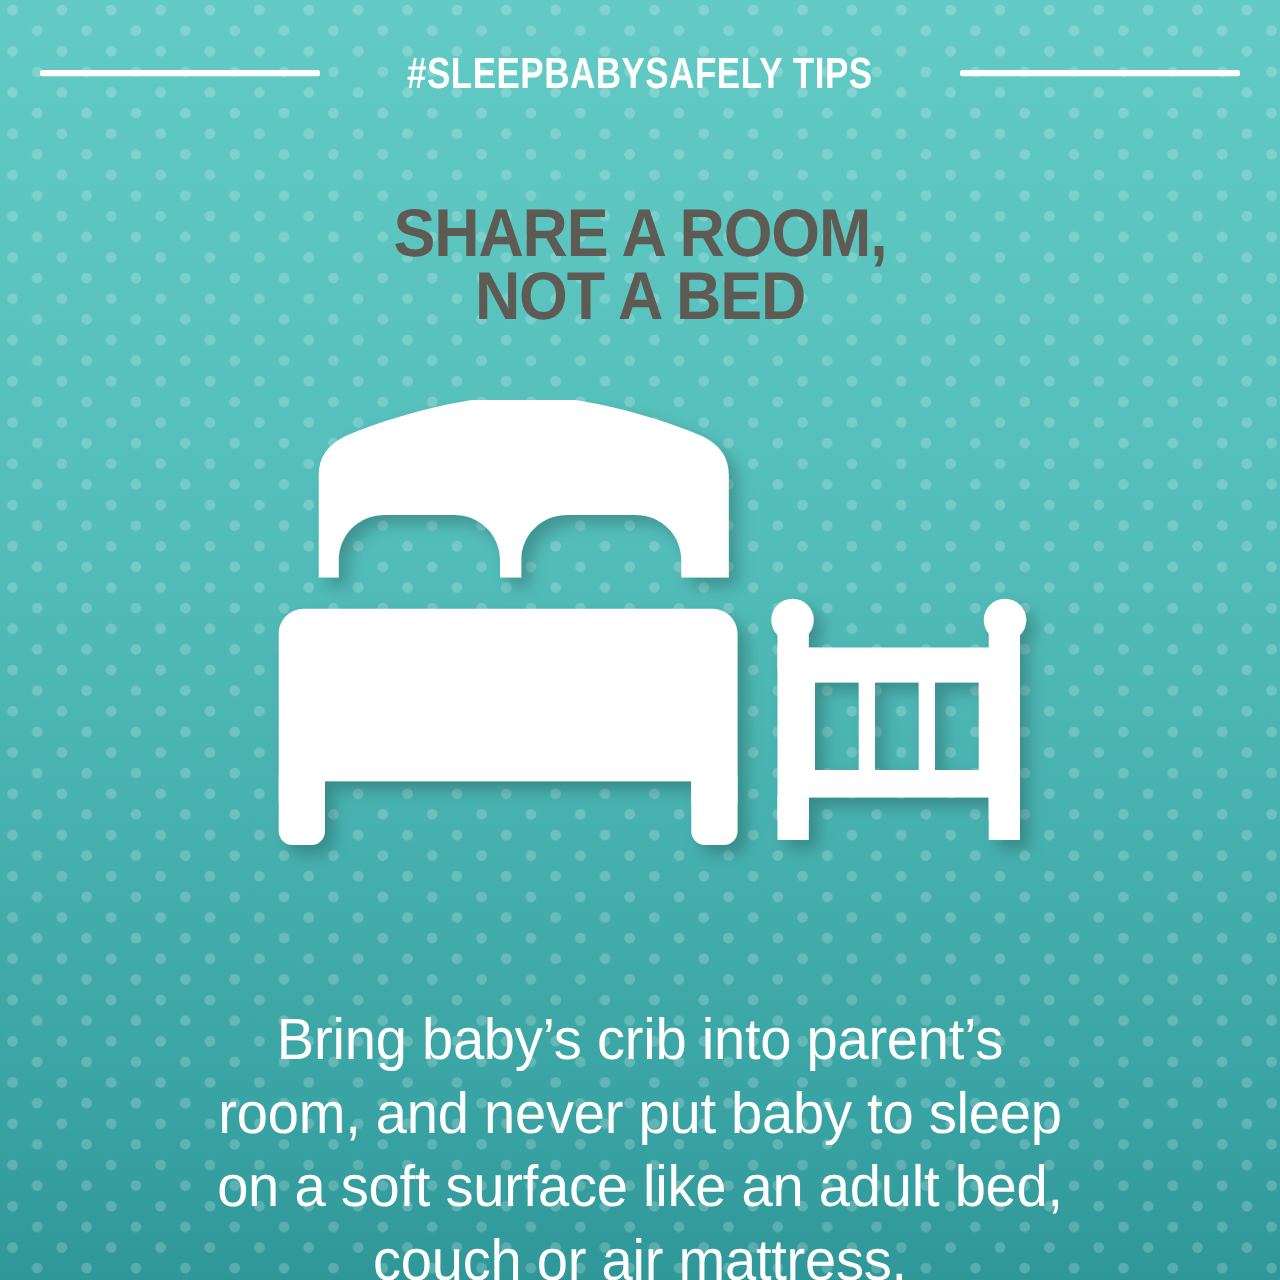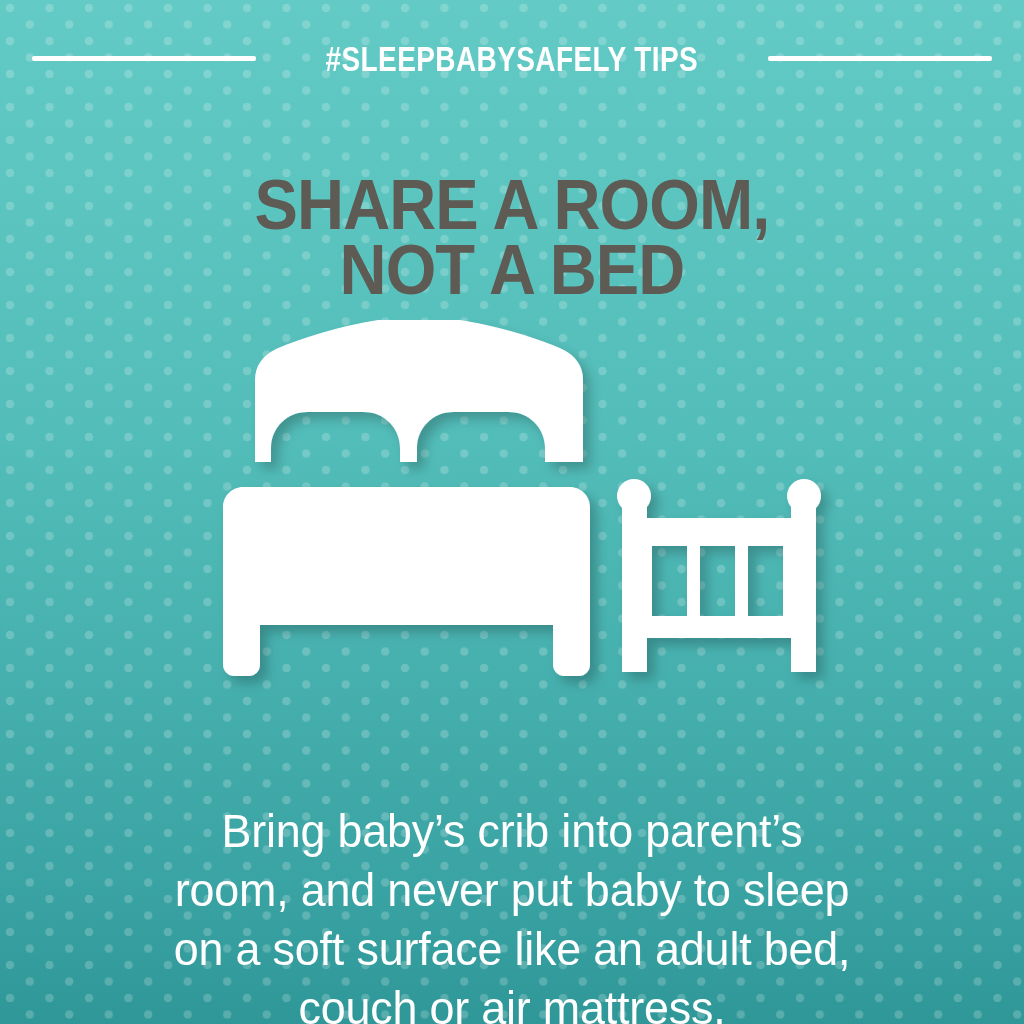--- a/index.html
+++ b/index.html
@@ -72,21 +72,21 @@
 
   
   .title {
     position: absolute;
     left: 0;
     right: 0;
     top: 126px;
     text-align: center;
     color: #5e5b54;
     font-weight: 700;
-    font-size: 70px;
+    font-size: 54px;
     line-height: 0.93;
     letter-spacing: -1px;
   }
   .title .tline {
     display: block;
     transform: scaleX(0.93);
   }
 
   
   .illo {

